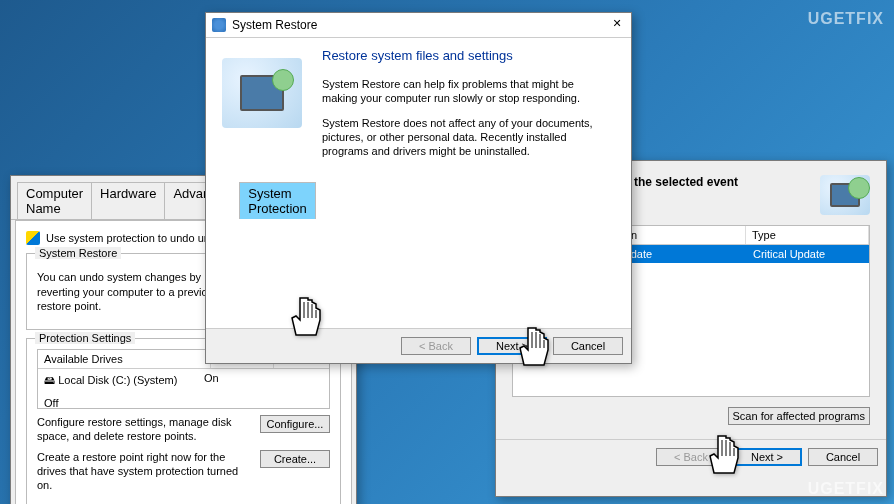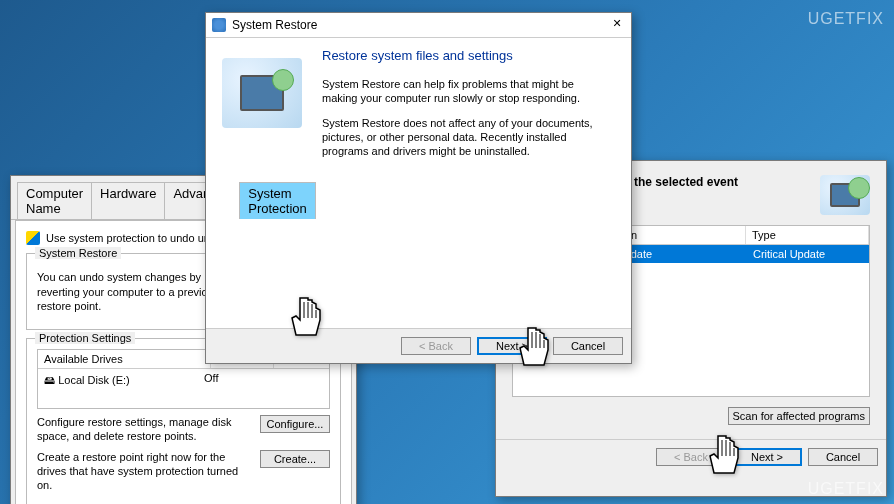--- a/index.html
+++ b/index.html
@@ -24,21 +24,21 @@
 .thead{display:flex;background:#fff;border-bottom:1px solid #ccc}
 .th{padding:3px 6px;border-right:1px solid #ddd}
 .tr{display:flex;padding:2px 6px}
 .tr.sel{background:#0078d7;color:#fff}
 .td{padding:1px 0}
 .hwimg{width:80px;height:70px;background:radial-gradient(circle at 30% 30%,#e8f4ff,#b8d8f0);border-radius:4px;display:flex;align-items:center;justify-content:center;margin:10px 20px 10px 10px}
 .monitor{width:40px;height:32px;background:#4a7ba8;border:2px solid #555;border-radius:2px;position:relative}
 .clock{position:absolute;right:-12px;top:-8px;width:20px;height:20px;border-radius:50%;background:#8fcf8f;border:1px solid #5a5}
 .shield{width:14px;height:14px;background:linear-gradient(135deg,#ffd700 50%,#0078d7 50%);border-radius:2px;flex-shrink:0;margin-right:6px}
 .cursor{position:absolute;width:50px;height:60px;pointer-events:none;z-index:100}
-.watermark{position:absolute;right:10px;bottom:6px;color:rgba(255,255,255,0.6);font-size:16px;font-weight:400;letter-spacing:1px}
+.watermark{position:absolute;right:10px;bottom:6px;color:rgba(255,255,255,0.6);font-size:16px;font-weight:700;letter-spacing:1px}
 .hand{filter:drop-shadow(1px 1px 2px rgba(0,0,0,0.3))}
 </style>
 </head>
 <body>
 
 <div class="window" style="left:495px;top:160px;width:390px;height:335px">
   <div class="pane" style="padding:14px 16px">
     <div style="display:flex;justify-content:space-between;align-items:flex-start">
       <div class="text" style="font-weight:bold;font-size:12px">state it was in before the selected event</div>
       <div class="hwimg" style="width:50px;height:40px;margin:0">
@@ -91,21 +91,24 @@
       </div>
     </div>
     <div class="groupbox">
       <span class="legend">Protection Settings</span>
       <div class="table" style="background:#fff;height:58px">
         <div class="thead">
           <div class="th" style="width:160px">Available Drives</div>
           <div class="th">Protection</div>
         </div>
         <div class="tr">
-            <div class="td" style="width:160px">🖴 <span>Local Disk (E:)</span></div>
+            <div class="td" style="width:160px">🖴 <span>Local Disk (C:) (System)</span></div>
+            <div class="td">On</div>
+          </div>
+        <div class="tr">
             <div class="td">Off</div>
           </div>
       </div>
       <div class="row">
         <div class="text" style="flex:1">Configure restore settings, manage disk space, and delete restore points.</div>
         <button class="btn">Configure...</button>
       </div>
       <div class="row">
         <div class="text" style="flex:1">Create a restore point right now for the drives that have system protection turned on.</div>
         <button class="btn">Create...</button>

